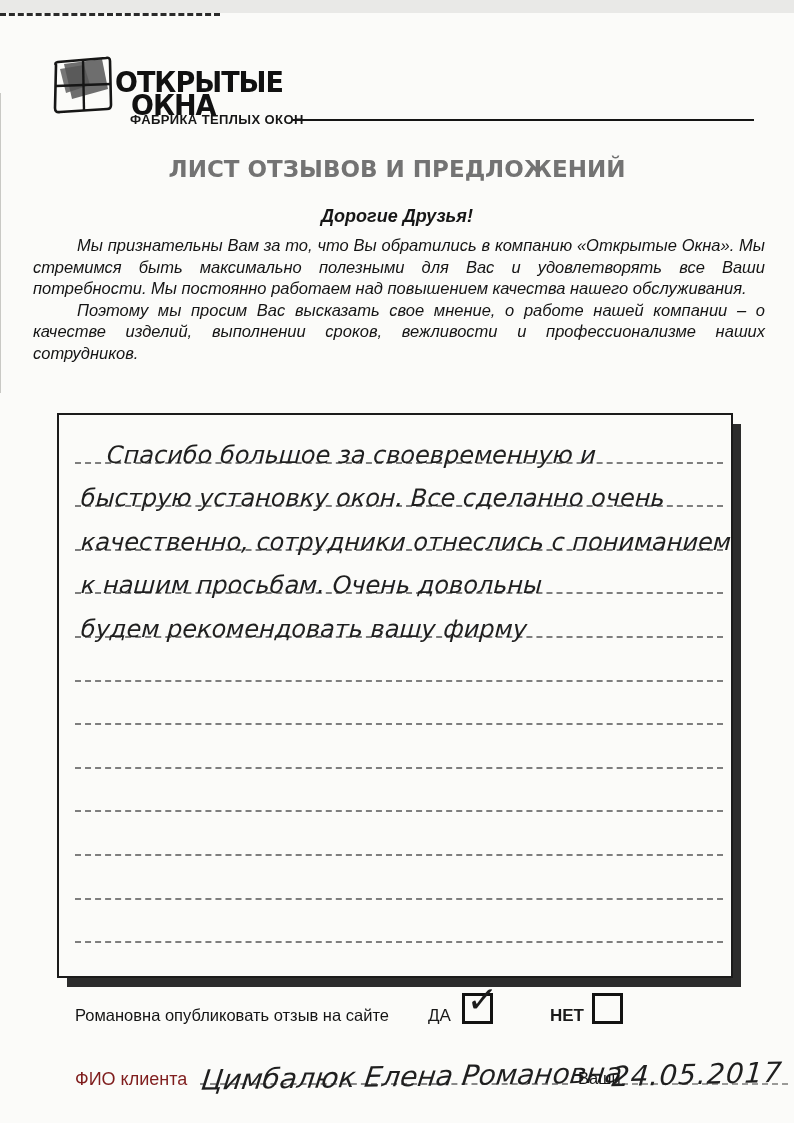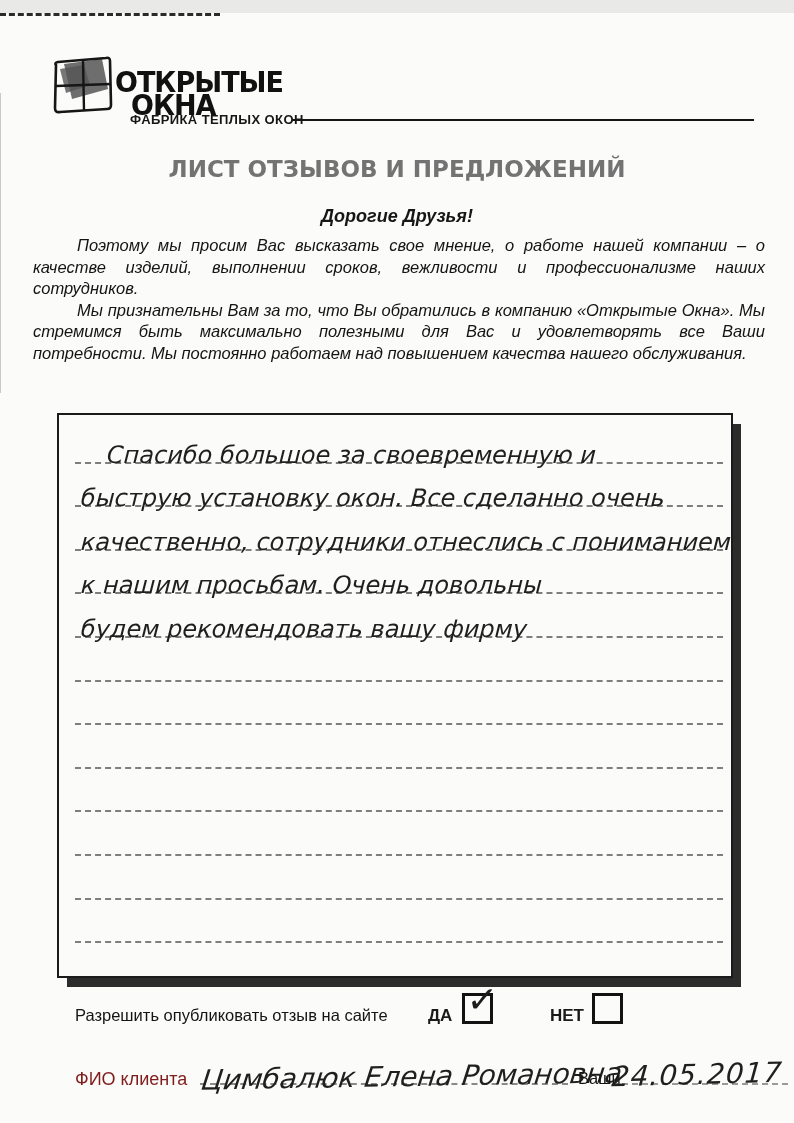--- a/index.html
+++ b/index.html
@@ -55,21 +55,21 @@
                  border-bottom:2px dashed #7e7e7e; }
   .rule-line:last-child { border-bottom:2px dashed #7e7e7e; }
   .handwriting { font-family:"DejaVu Sans", sans-serif; font-style:italic;
                  color:#1f1f1f; white-space:nowrap;
                  transform:skewX(-3deg); display:inline-block; }
   .rule-line .handwriting { position:absolute; left:6px; bottom:-7px; font-size:24px; }
   .rule-line:first-child .handwriting { left:32px; }
 
   
   .publish-label { position:absolute; left:75px;  top:993px; font-size:16.5px; color:#141414; }
-  .yes-label     { position:absolute; left:428px; top:993px; font-size:17px; font-weight:700; }
+  .yes-label     { position:absolute; left:428px; top:993px; font-size:17px; font-weight:400; }
   .no-label      { position:absolute; left:550px; top:993px; font-size:17px; font-weight:600; }
   .checkbox      { position:absolute; width:31px; height:31px; border:3px solid #121212; background:#fbfbf9; }
   .checkbox-yes  { left:462px; top:980px; }
   .checkbox-no   { left:592px; top:980px; }
   .checkmark     { position:absolute; left:2px; top:-14px;
                    font-family:"DejaVu Sans", sans-serif; font-size:36px; font-weight:400;
                    color:#1c1c1c; line-height:1; transform:skewX(-6deg); }
 
   
   .fio-label   { position:absolute; left:75px;  top:1056px; font-size:18px; color:#7f1d1d;text-align:center; }
@@ -99,22 +99,22 @@
   </svg>
   <div class="logo-word1">ОТКРЫТЫЕ</div>
   <div class="logo-word2">ОКНА</div>
   <div class="logo-tagline">ФАБРИКА ТЕПЛЫХ ОКОН</div>
   <div class="header-rule"></div>
 
   <div class="sheet-title">ЛИСТ ОТЗЫВОВ И ПРЕДЛОЖЕНИЙ</div>
   <div class="greeting">Дорогие Друзья!</div>
 
   <div class="intro">
+    <p>Мы признательны Вам за то, что Вы обратились в компанию «Открытые Окна». Мы стремимся быть максимально полезными для Вас и удовлетворять все Ваши потребности. Мы постоянно работаем над повышением качества нашего обслуживания.</p>
     <p>Поэтому мы просим Вас высказать свое мнение, о работе нашей компании – о качестве изделий, выполнении сроков, вежливости и профессионализме наших сотрудников.</p>
-    <p>Мы признательны Вам за то, что Вы обратились в компанию «Открытые Окна». Мы стремимся быть максимально полезными для Вас и удовлетворять все Ваши потребности. Мы постоянно работаем над повышением качества нашего обслуживания.</p>
   </div>
 
   <div class="review-box">
     <div>
         <div class="rule-line">
           <span class="handwriting">Спасибо большое за своевременную и</span>
         </div>
         <div class="rule-line">
           <span class="handwriting">быструю установку окон. Все сделанно очень</span>
         </div>
@@ -130,21 +130,21 @@
         <div class="rule-line"></div>
         <div class="rule-line"></div>
         <div class="rule-line"></div>
         <div class="rule-line"></div>
         <div class="rule-line"></div>
         <div class="rule-line"></div>
         <div class="rule-line"></div>
       </div>
   </div>
 
-  <div class="publish-label">Разрешить опубликовать отзыв на сайте</div>
+  <div class="publish-label">Романовна опубликовать отзыв на сайте</div>
   <div class="yes-label">ДА</div>
   <div class="checkbox checkbox-yes">
     <span class="checkmark">✓</span>
   </div>
   <div class="no-label">НЕТ</div>
   <div class="checkbox checkbox-no">
     <span class="checkmark"></span>
   </div>
 
   <div class="fio-label">ФИО клиента</div>

